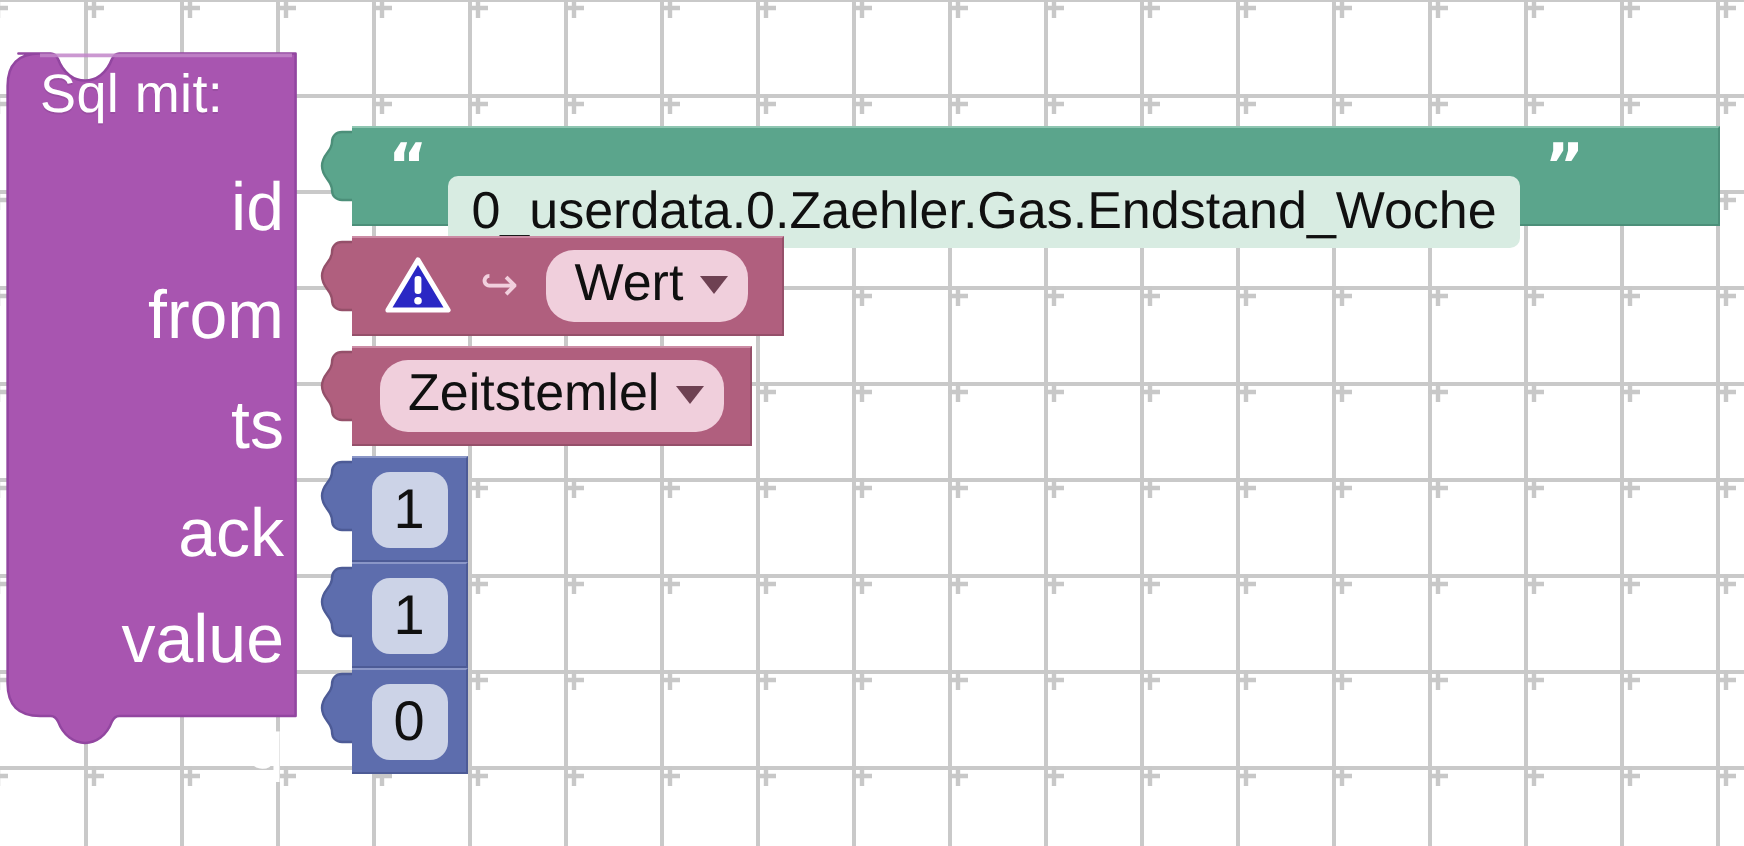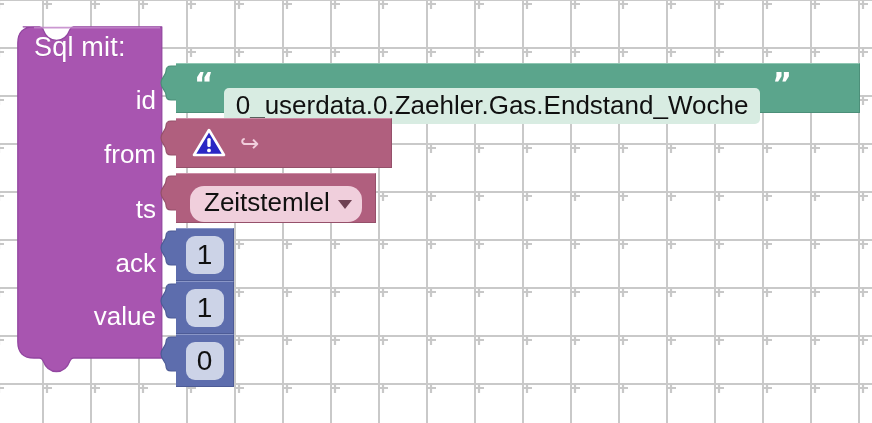--- a/index.html
+++ b/index.html
@@ -25,21 +25,21 @@
   }
   #grid-dots {
     position: absolute;
     inset: 0;
     pointer-events: none;
   }
 
   
   .stmt-block {
     position: absolute;
-    left: 16px;
+    left: 2px;
     top: 10px;
     width: 162px;
     height: 372px;
   }
   .stmt-body {
     position: absolute;
     left: 0;
     top: 0;
     width: 162px;
     height: 372px;
@@ -56,21 +56,21 @@
   .stmt-title {
     left: 18px;
     top: 24px;
   }
 
   
   .row-label {
     position: absolute;
     right: 22px;
     color: #ffffff;
-    font-size: 26px;
+    font-size: 34px;
     line-height: 1;
     white-space: nowrap;
   }
 
   
   .value-block {
     position: absolute;
     display: flex;
     align-items: center;
     box-sizing: border-box;
@@ -123,21 +123,20 @@
     height: 50px;
     padding-left: 16px;
     gap: 14px;
   }
   .block-ts {
     left: 176px;
     top: 173px;
     width: 200px;
     height: 50px;
     padding-left: 14px;
-    align-items: flex-end;
   }
 
   .warn-icon {
     width: 34px;
     height: 30px;
     position: relative;
     flex: 0 0 auto;
   }
   .arrow-icon {
     color: #f1cfdd;
@@ -278,20 +277,24 @@
 
   <div class="value-block block-mauve block-value">
     <span class="warn-icon">
       <svg width="34" height="30" viewBox="0 0 34 30">
         <path d="M17 2 L32 27 L2 27 Z" fill="#2a27c4" stroke="#ffffff" stroke-width="2.6" stroke-linejoin="round"></path>
         <rect x="15.3" y="10" width="3.4" height="9" rx="1.6" fill="#ffffff"></rect>
         <circle cx="17" cy="22.4" r="1.9" fill="#ffffff"></circle>
       </svg>
     </span>
     <span class="arrow-icon">↪</span>
+    <span class="dropdown-field">
+      <span>Wert</span>
+      <span class="dd-caret"></span>
+    </span>
   </div>
 
   <div class="value-block block-mauve block-ts">
     <span class="dropdown-field">
       <span>Zeitstemlel</span>
       <span class="dd-caret"></span>
     </span>
   </div>
 
   <div class="value-block block-num num-ack">

